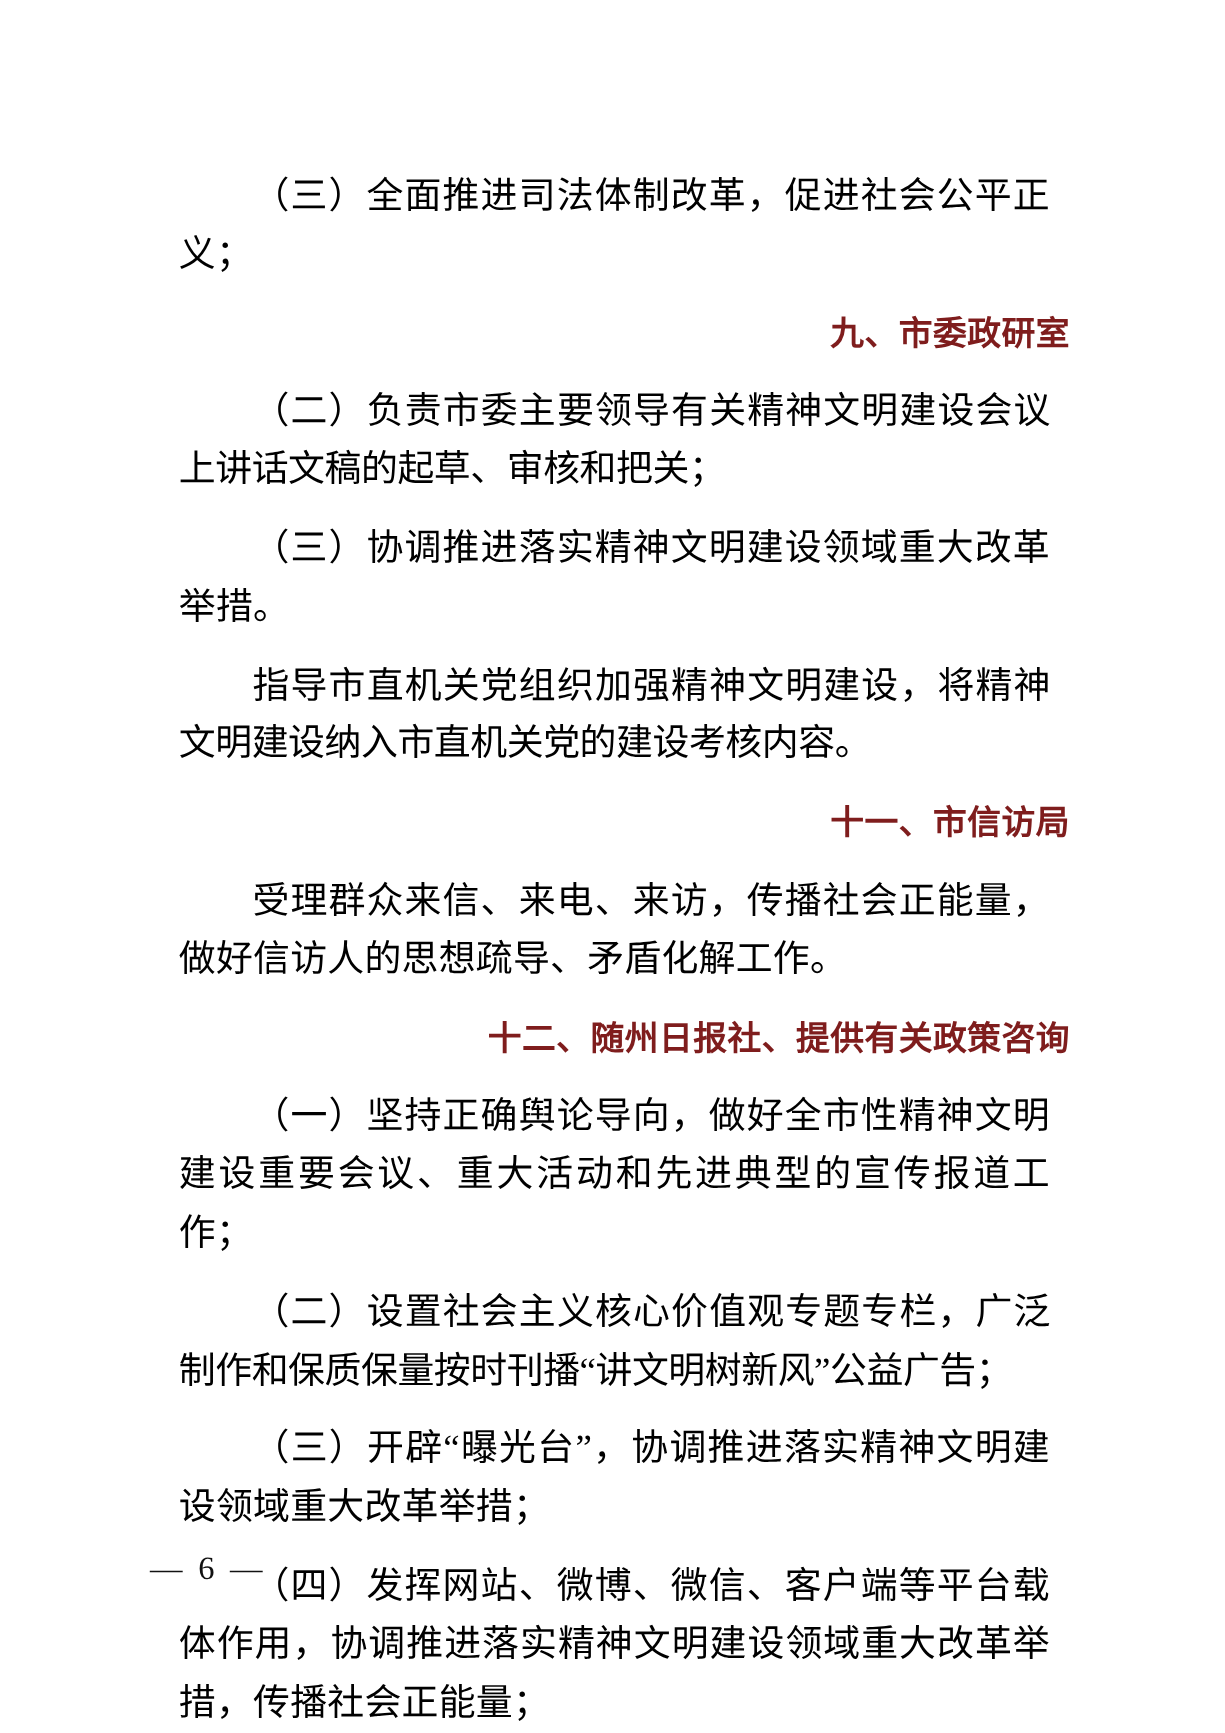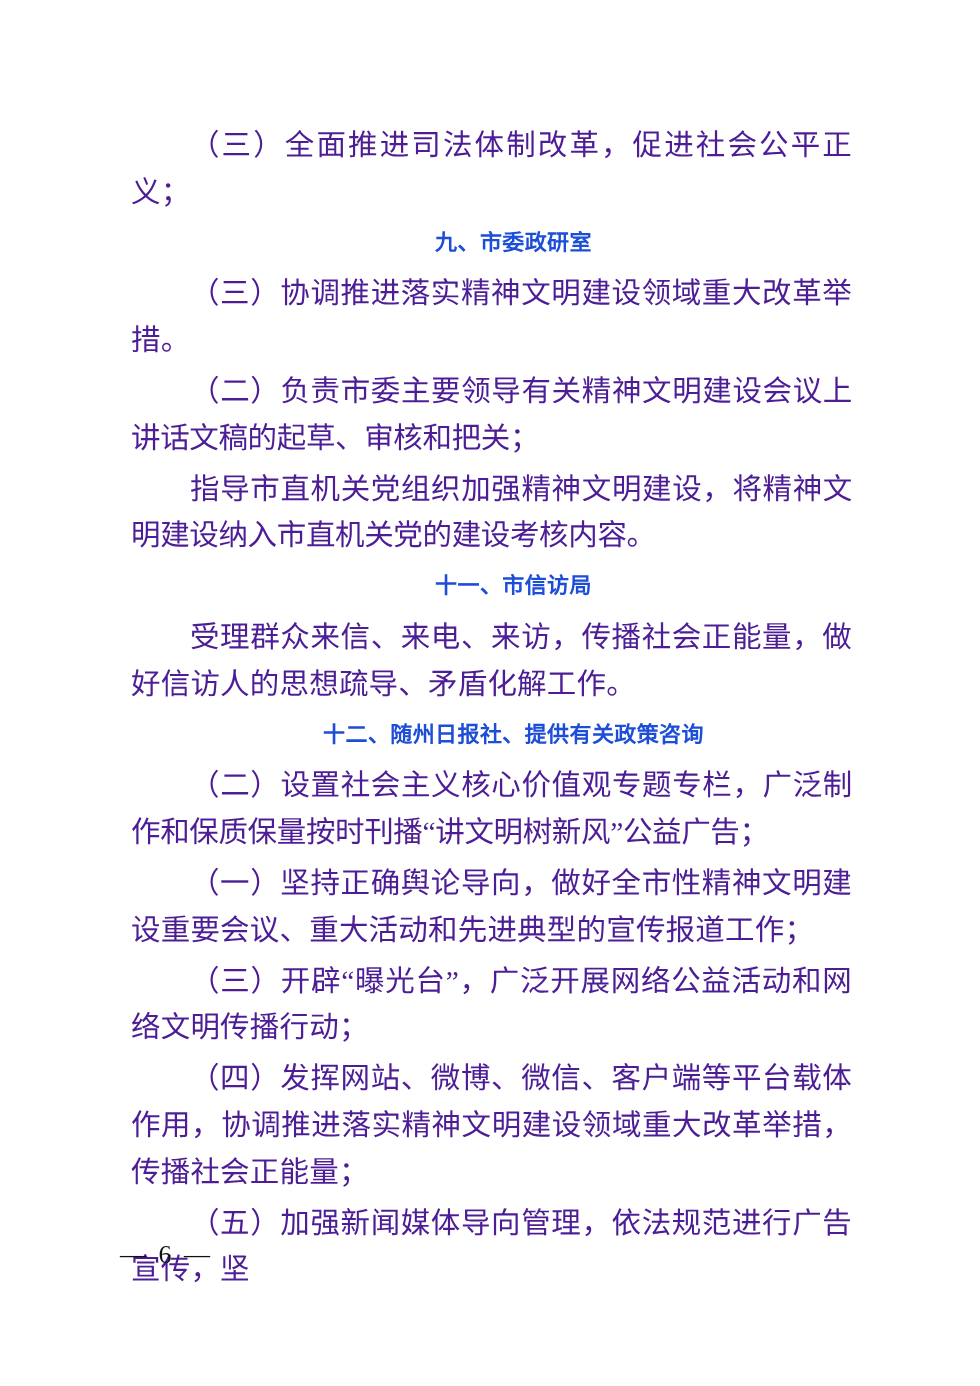--- a/index.html
+++ b/index.html
@@ -32,41 +32,41 @@
 
   
   .para {
     font-family: "Liberation Serif", "DejaVu Serif", serif;
     font-size: 29.5px;
     line-height: 46.8px;
     letter-spacing: 0.2px;
     text-align: justify;
     text-justify: inter-ideograph;
     text-indent: 2em;
-    margin: 4px;
+    margin: 16px;
     word-break: break-all;
-    color: #4c1d95;
+    color: #000000;
   }
 
   
   .para.tight {
     letter-spacing: -0.35px;
   }
 
   
   .heading {
     font-family: "Liberation Sans", "DejaVu Sans", sans-serif;
     font-weight: bold;
-    font-size: 22px;
+    font-size: 27px;
     line-height: 46.8px;
     letter-spacing: 0.4px;
     text-indent: 2em;
-    text-align: center;
+    text-align: right;
     margin: 0;
-    color: #1d4ed8;
+    color: #7f1d1d;
   }
 
   .page-number {
     position: absolute;
     left: 120px;
     top: 1239px;
     font-family: "Liberation Serif", "DejaVu Serif", serif;
     font-size: 26px;
     line-height: 32px;
     letter-spacing: 3px;
@@ -75,28 +75,28 @@
   }
 </style>
 </head>
 <body>
 
 <div class="page">
 
   <div class="text-column" id="text-column">
       <p class="para">（三）全面推进司法体制改革，促进社会公平正义；</p>
       <p class="heading">九、市委政研室</p>
+      <p class="para tight">（二）负责市委主要领导有关精神文明建设会议上讲话文稿的起草、审核和把关；</p>
       <p class="para">（三）协调推进落实精神文明建设领域重大改革举措。</p>
-      <p class="para tight">（二）负责市委主要领导有关精神文明建设会议上讲话文稿的起草、审核和把关；</p>
       <p class="para tight">指导市直机关党组织加强精神文明建设，将精神文明建设纳入市直机关党的建设考核内容。</p>
       <p class="heading">十一、市信访局</p>
       <p class="para">受理群众来信、来电、来访，传播社会正能量，做好信访人的思想疏导、矛盾化解工作。</p>
       <p class="heading">十二、随州日报社、提供有关政策咨询</p>
+      <p class="para">（一）坚持正确舆论导向，做好全市性精神文明建设重要会议、重大活动和先进典型的宣传报道工作；</p>
       <p class="para tight">（二）设置社会主义核心价值观专题专栏，广泛制作和保质保量按时刊播“讲文明树新风”公益广告；</p>
-      <p class="para">（一）坚持正确舆论导向，做好全市性精神文明建设重要会议、重大活动和先进典型的宣传报道工作；</p>
-      <p class="para">（三）开辟“曝光台”，广泛开展网络公益活动和网络文明传播行动；</p>
+      <p class="para">（三）开辟“曝光台”，协调推进落实精神文明建设领域重大改革举措；</p>
       <p class="para">（四）发挥网站、微博、微信、客户端等平台载体作用，协调推进落实精神文明建设领域重大改革举措，传播社会正能量；</p>
       <p class="para">（五）加强新闻媒体导向管理，依法规范进行广告宣传，坚</p>
     </div>
 
   <div class="page-number">— 6 —</div>
 
 </div>
 
 </body></html>

